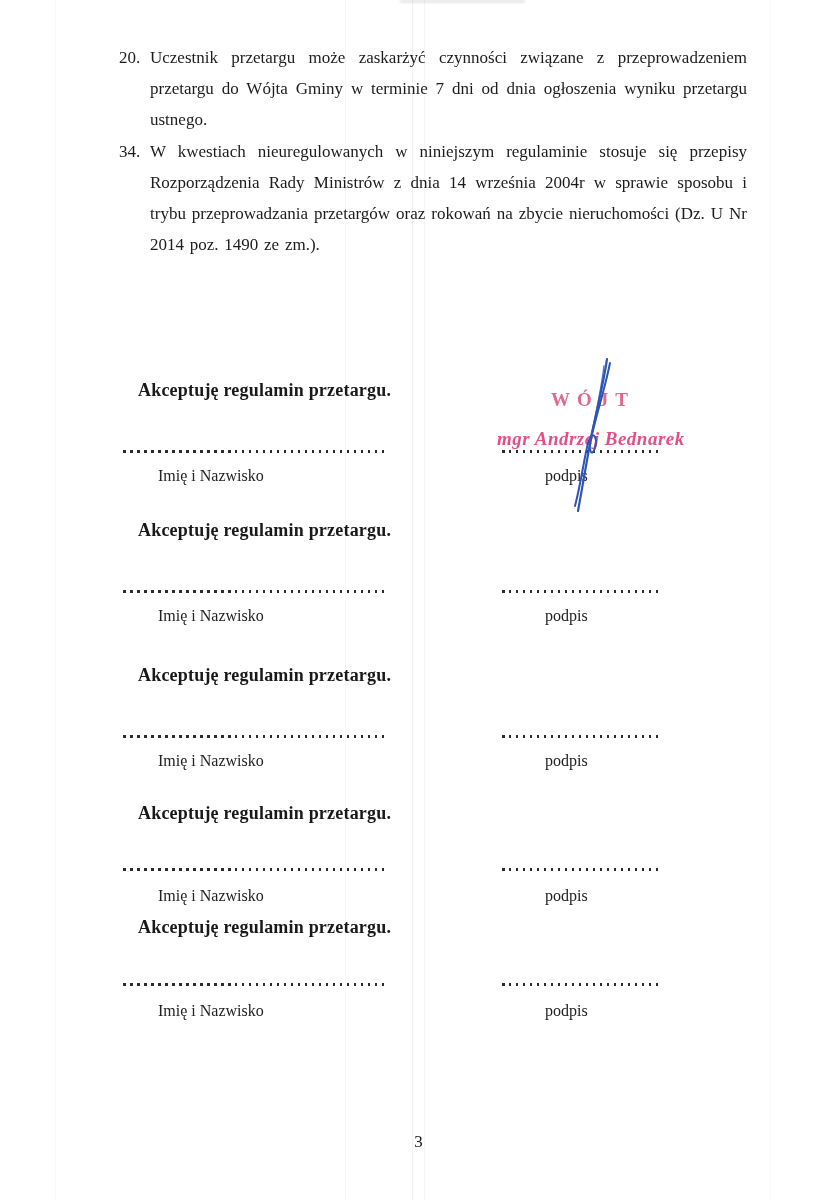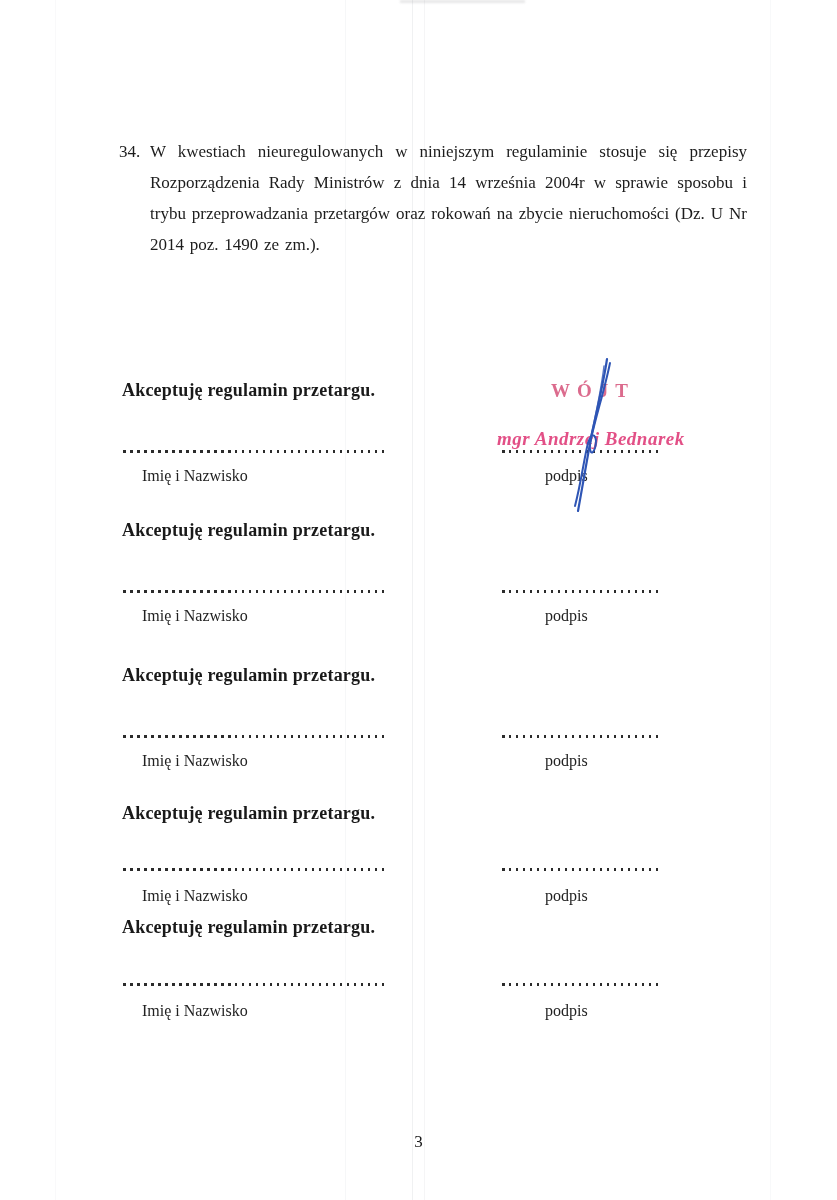--- a/index.html
+++ b/index.html
@@ -29,40 +29,40 @@
     text-align:justify;text-align-last:left;
     word-spacing:1.5px;
   }
   .para .num{position:absolute;left:-31px;top:0;}
   .para.p20{top:42px;}
   .para.p21{top:136px;}
 
   
   .sig-block{position:absolute;left:122px;width:640px;height:112px;}
   .sig-heading{
-    position:absolute;left:0;top:0;
+    position:absolute;left:16px;top:0;
     font-size:18px;font-weight:bold;letter-spacing:0.2px;
     color:#191919;white-space:nowrap;
   }
   .dotted{
     position:absolute;height:3px;
     background-image:repeating-linear-gradient(to right,
       #2b2b2b 0px,#2b2b2b 2.5px,transparent 2.5px,transparent 7px);
   }
   .dotted-left{left:1px;top:70px;width:266px;}
   .dotted-right{left:380px;top:70px;width:157px;}
   .sig-label{position:absolute;top:87px;font-size:16px;color:#222;white-space:nowrap;}
-  .label-name{left:20px;}
+  .label-name{left:36px;}
   .label-podpis{left:423px;}
 
   .b1{top:380px;} .b2{top:520px;} .b3{top:665px;} .b4{top:803px;} .b5{top:917px;}
 
   
   .stamp-title{
-    position:absolute;left:551px;top:380px;
+    position:absolute;left:551px;top:389px;
     font-size:19px;font-weight:bold;letter-spacing:7px;
     color:#d95f84;opacity:0.92;white-space:nowrap;
   }
   .stamp-name{
     position:absolute;left:497px;top:428px;
     font-size:19px;font-style:italic;font-weight:bold;
     color:#e0417c;opacity:0.92;white-space:nowrap;
     letter-spacing:0.5px;
   }
   .ink-signature{position:absolute;left:548px;top:356px;width:80px;height:158px;z-index:3;}
@@ -77,20 +77,24 @@
 
 <div class="page">
 
   <div class="streak s1"></div>
   <div class="streak s2"></div>
   <div class="streak s3"></div>
   <div class="streak s4"></div>
   <div class="streak s5"></div>
   <div class="top-smudge"></div>
 
+  <div class="para p20">
+    <span class="num">20.</span>
+    <span>Uczestnik przetargu może zaskarżyć czynności związane z przeprowadzeniem przetargu do Wójta Gminy w terminie 7 dni od dnia ogłoszenia wyniku przetargu ustnego.</span>
+  </div>
 
   <div class="para p21">
     <span class="num">34.</span>
     <span>W kwestiach nieuregulowanych w niniejszym regulaminie stosuje się przepisy Rozporządzenia Rady Ministrów z dnia 14 września 2004r  w sprawie sposobu i trybu przeprowadzania przetargów oraz rokowań na zbycie nieruchomości (Dz. U Nr 2014 poz. 1490 ze zm.).</span>
   </div>
 
   <div class="sig-block b1">
     <div class="sig-heading">Akceptuję regulamin przetargu.</div>
     <div class="dotted dotted-left"></div>
     <div class="dotted dotted-right"></div>

